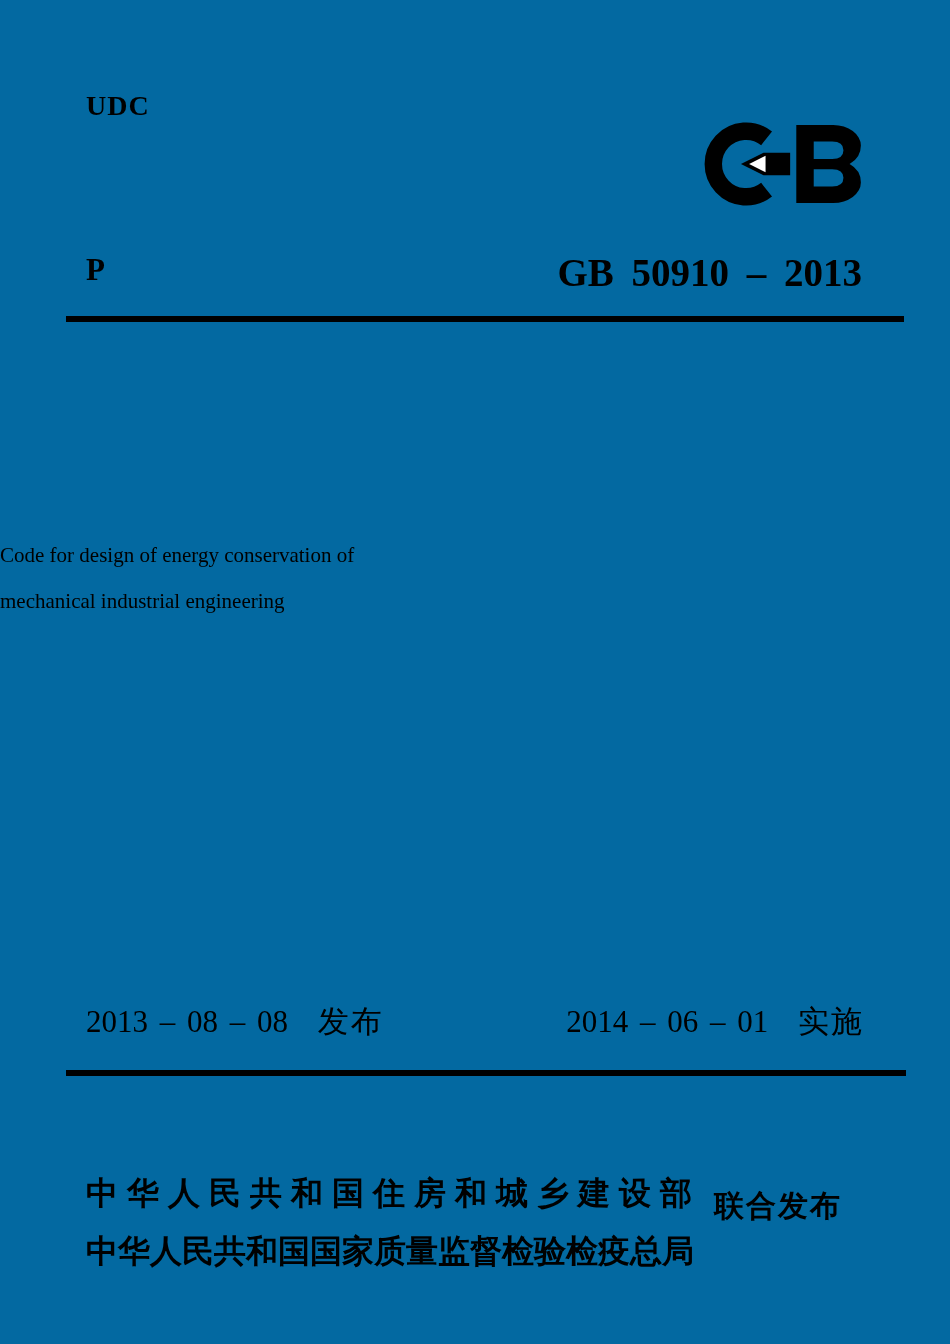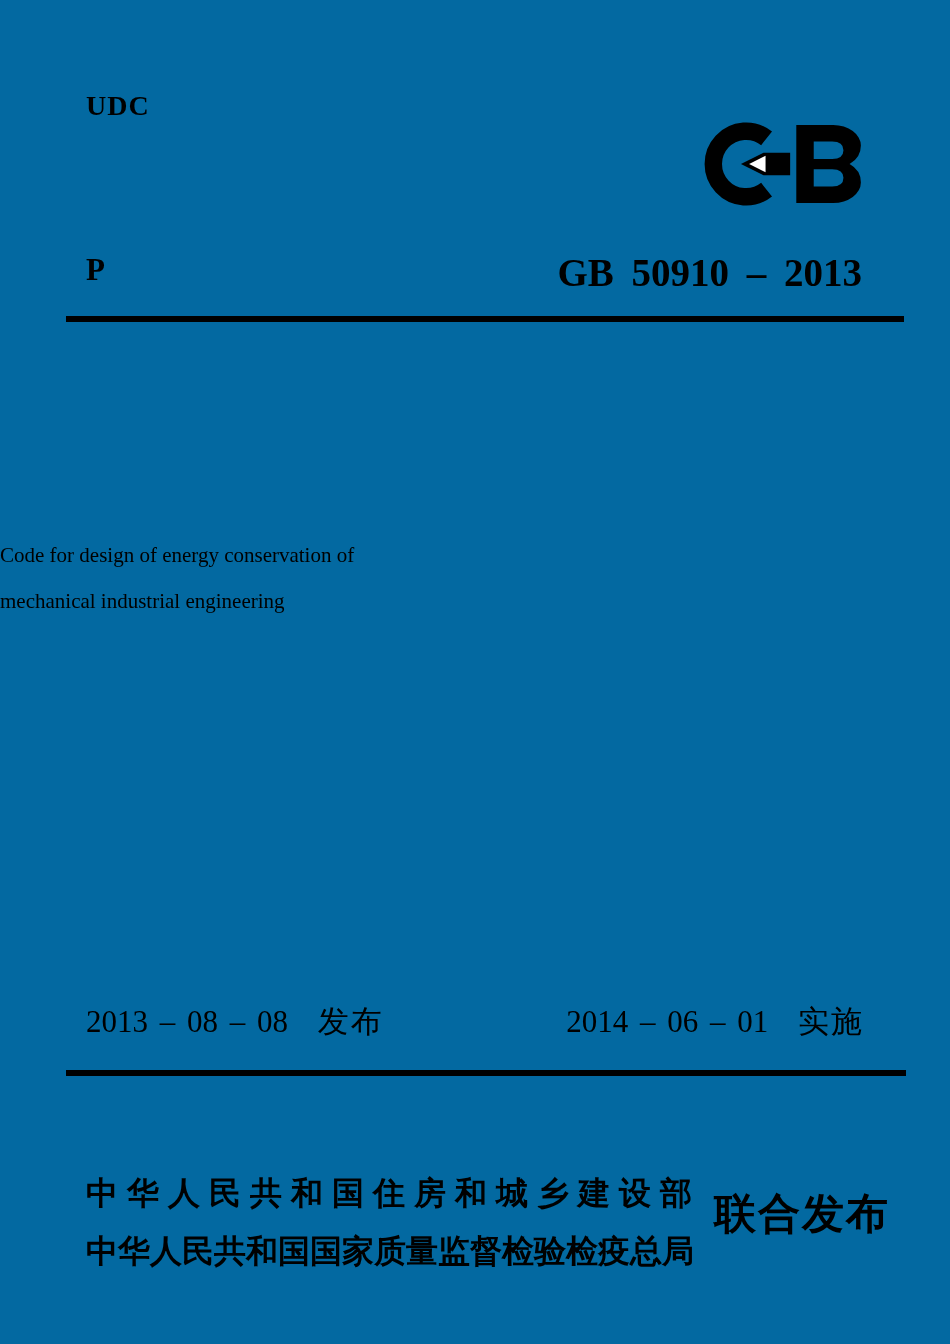--- a/index.html
+++ b/index.html
@@ -90,21 +90,21 @@
     width: 100%;
     text-align: justify;
     text-align-last: justify;
     white-space: nowrap;
     margin-top: 8px;
   }
   .joint-label {
     left: 714px; top: 1186px;
     font-family: "Liberation Sans", sans-serif;
     font-weight: bold;
-    font-size: 42px;
+    font-size: 30px;
     letter-spacing: 2px;
     white-space: nowrap;
   }
 </style>
 </head>
 <body>
 
 <div class="page">
 
   <div class="abs udc">UDC</div>

